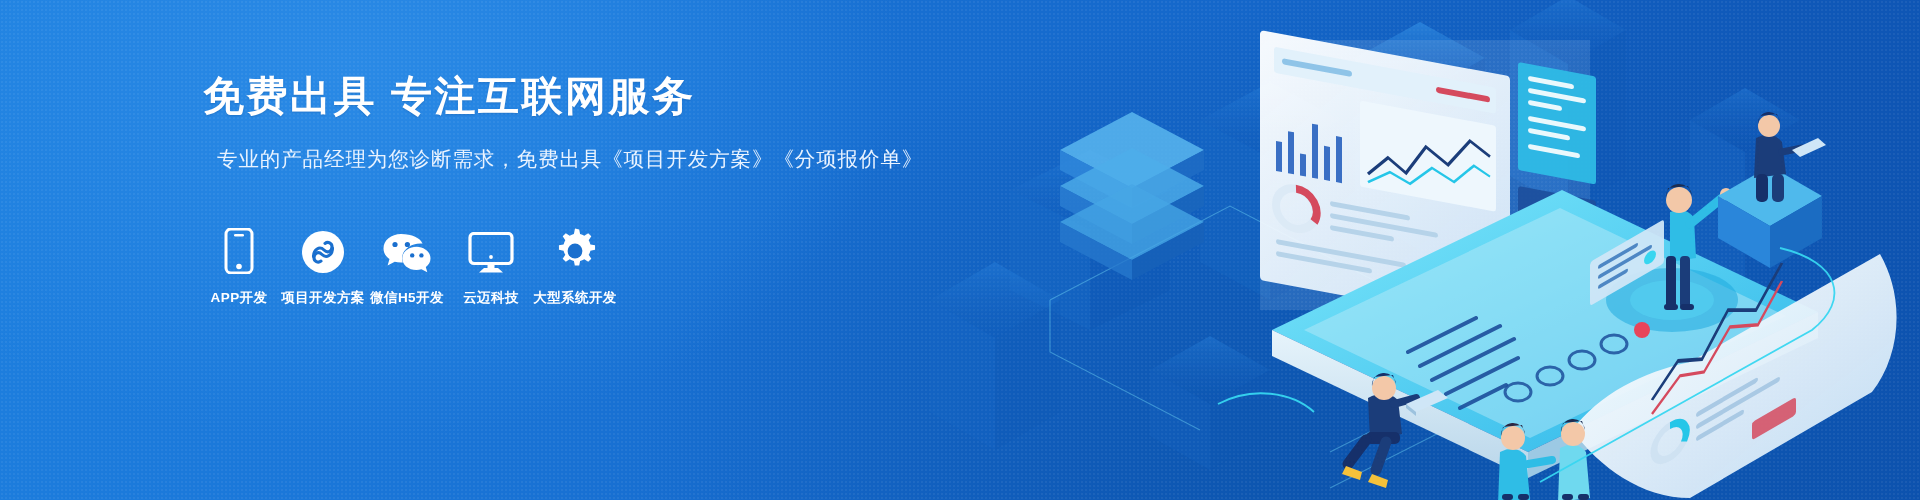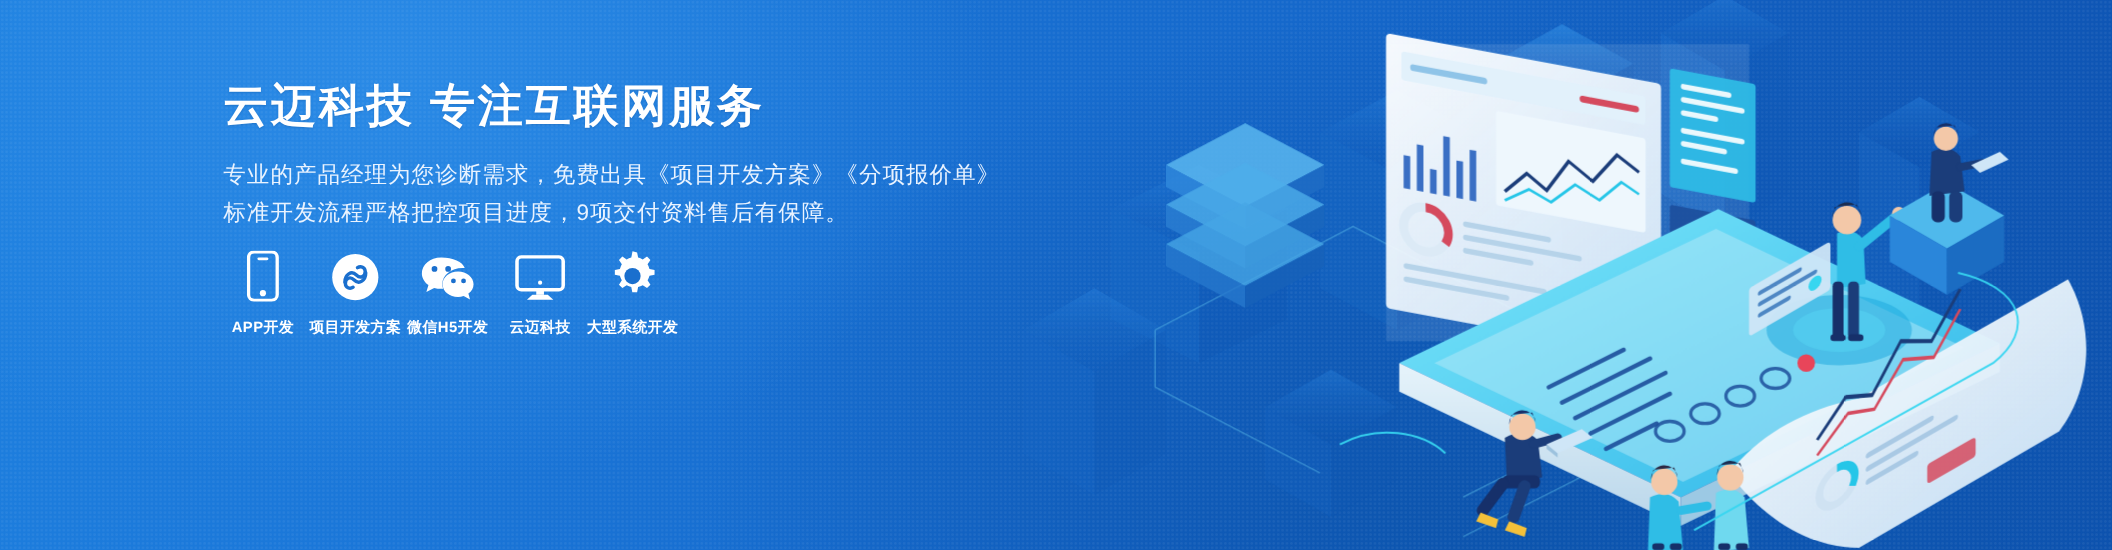--- a/index.html
+++ b/index.html
@@ -22,21 +22,21 @@
     background-size:4px 4px;
     pointer-events:none;
   }
   
   #copy{position:absolute;left:203px;top:72px;width:700px;}
   #headline{
     color:#ffffff;font-size:41px;line-height:1.2;font-weight:700;
     letter-spacing:2.5px;white-space:nowrap;margin:0;
     text-shadow:0 1px 2px rgba(0,40,90,.18);
   }
-  #subcopy{margin-top:21px;}
+  #subcopy{margin-top:21px;margin-left:14px;}
   .subline{
     color:#e9f3ff;font-size:20.5px;line-height:1.68;letter-spacing:.9px;
     white-space:nowrap;font-weight:400;
   }
   
   #services{position:absolute;left:203px;top:228px;display:flex;align-items:flex-end;gap:12px;}
   .service{
     width:72px;display:flex;flex-direction:column;align-items:center;cursor:pointer;
   }
   .svc-glyph{height:46px;display:flex;align-items:flex-end;justify-content:center;}
@@ -307,24 +307,23 @@
       </g>
 
       <g fill="none" stroke="#37d6f0" stroke-width="1.8" opacity=".95">
         <path d="M880 248 C 940 262, 950 300, 912 330 L 640 482"></path>
         <path d="M318 404 C 352 386, 392 392, 414 412"></path>
       </g>
     </svg>
   </div>
 
   <div id="copy">
-    <h1 id="headline">云迈科技 专注互联网服务</h1>
+    <h1 id="headline">免费出具 专注互联网服务</h1>
     <div id="subcopy">
       <div class="subline">专业的产品经理为您诊断需求，免费出具《项目开发方案》《分项报价单》</div>
-      <div class="subline">标准开发流程严格把控项目进度，9项交付资料售后有保障。</div>
     </div>
   </div>
 
   <div id="services">
 
     <div class="service">
       <span class="svc-glyph">
         <svg width="30" height="46" viewBox="0 0 30 46">
           <rect x="2" y="1" width="26" height="44" rx="5" fill="none" stroke="#ffffff" stroke-width="3"></rect>
           <rect x="10" y="6" width="10" height="2.6" rx="1.3" fill="#ffffff"></rect>

